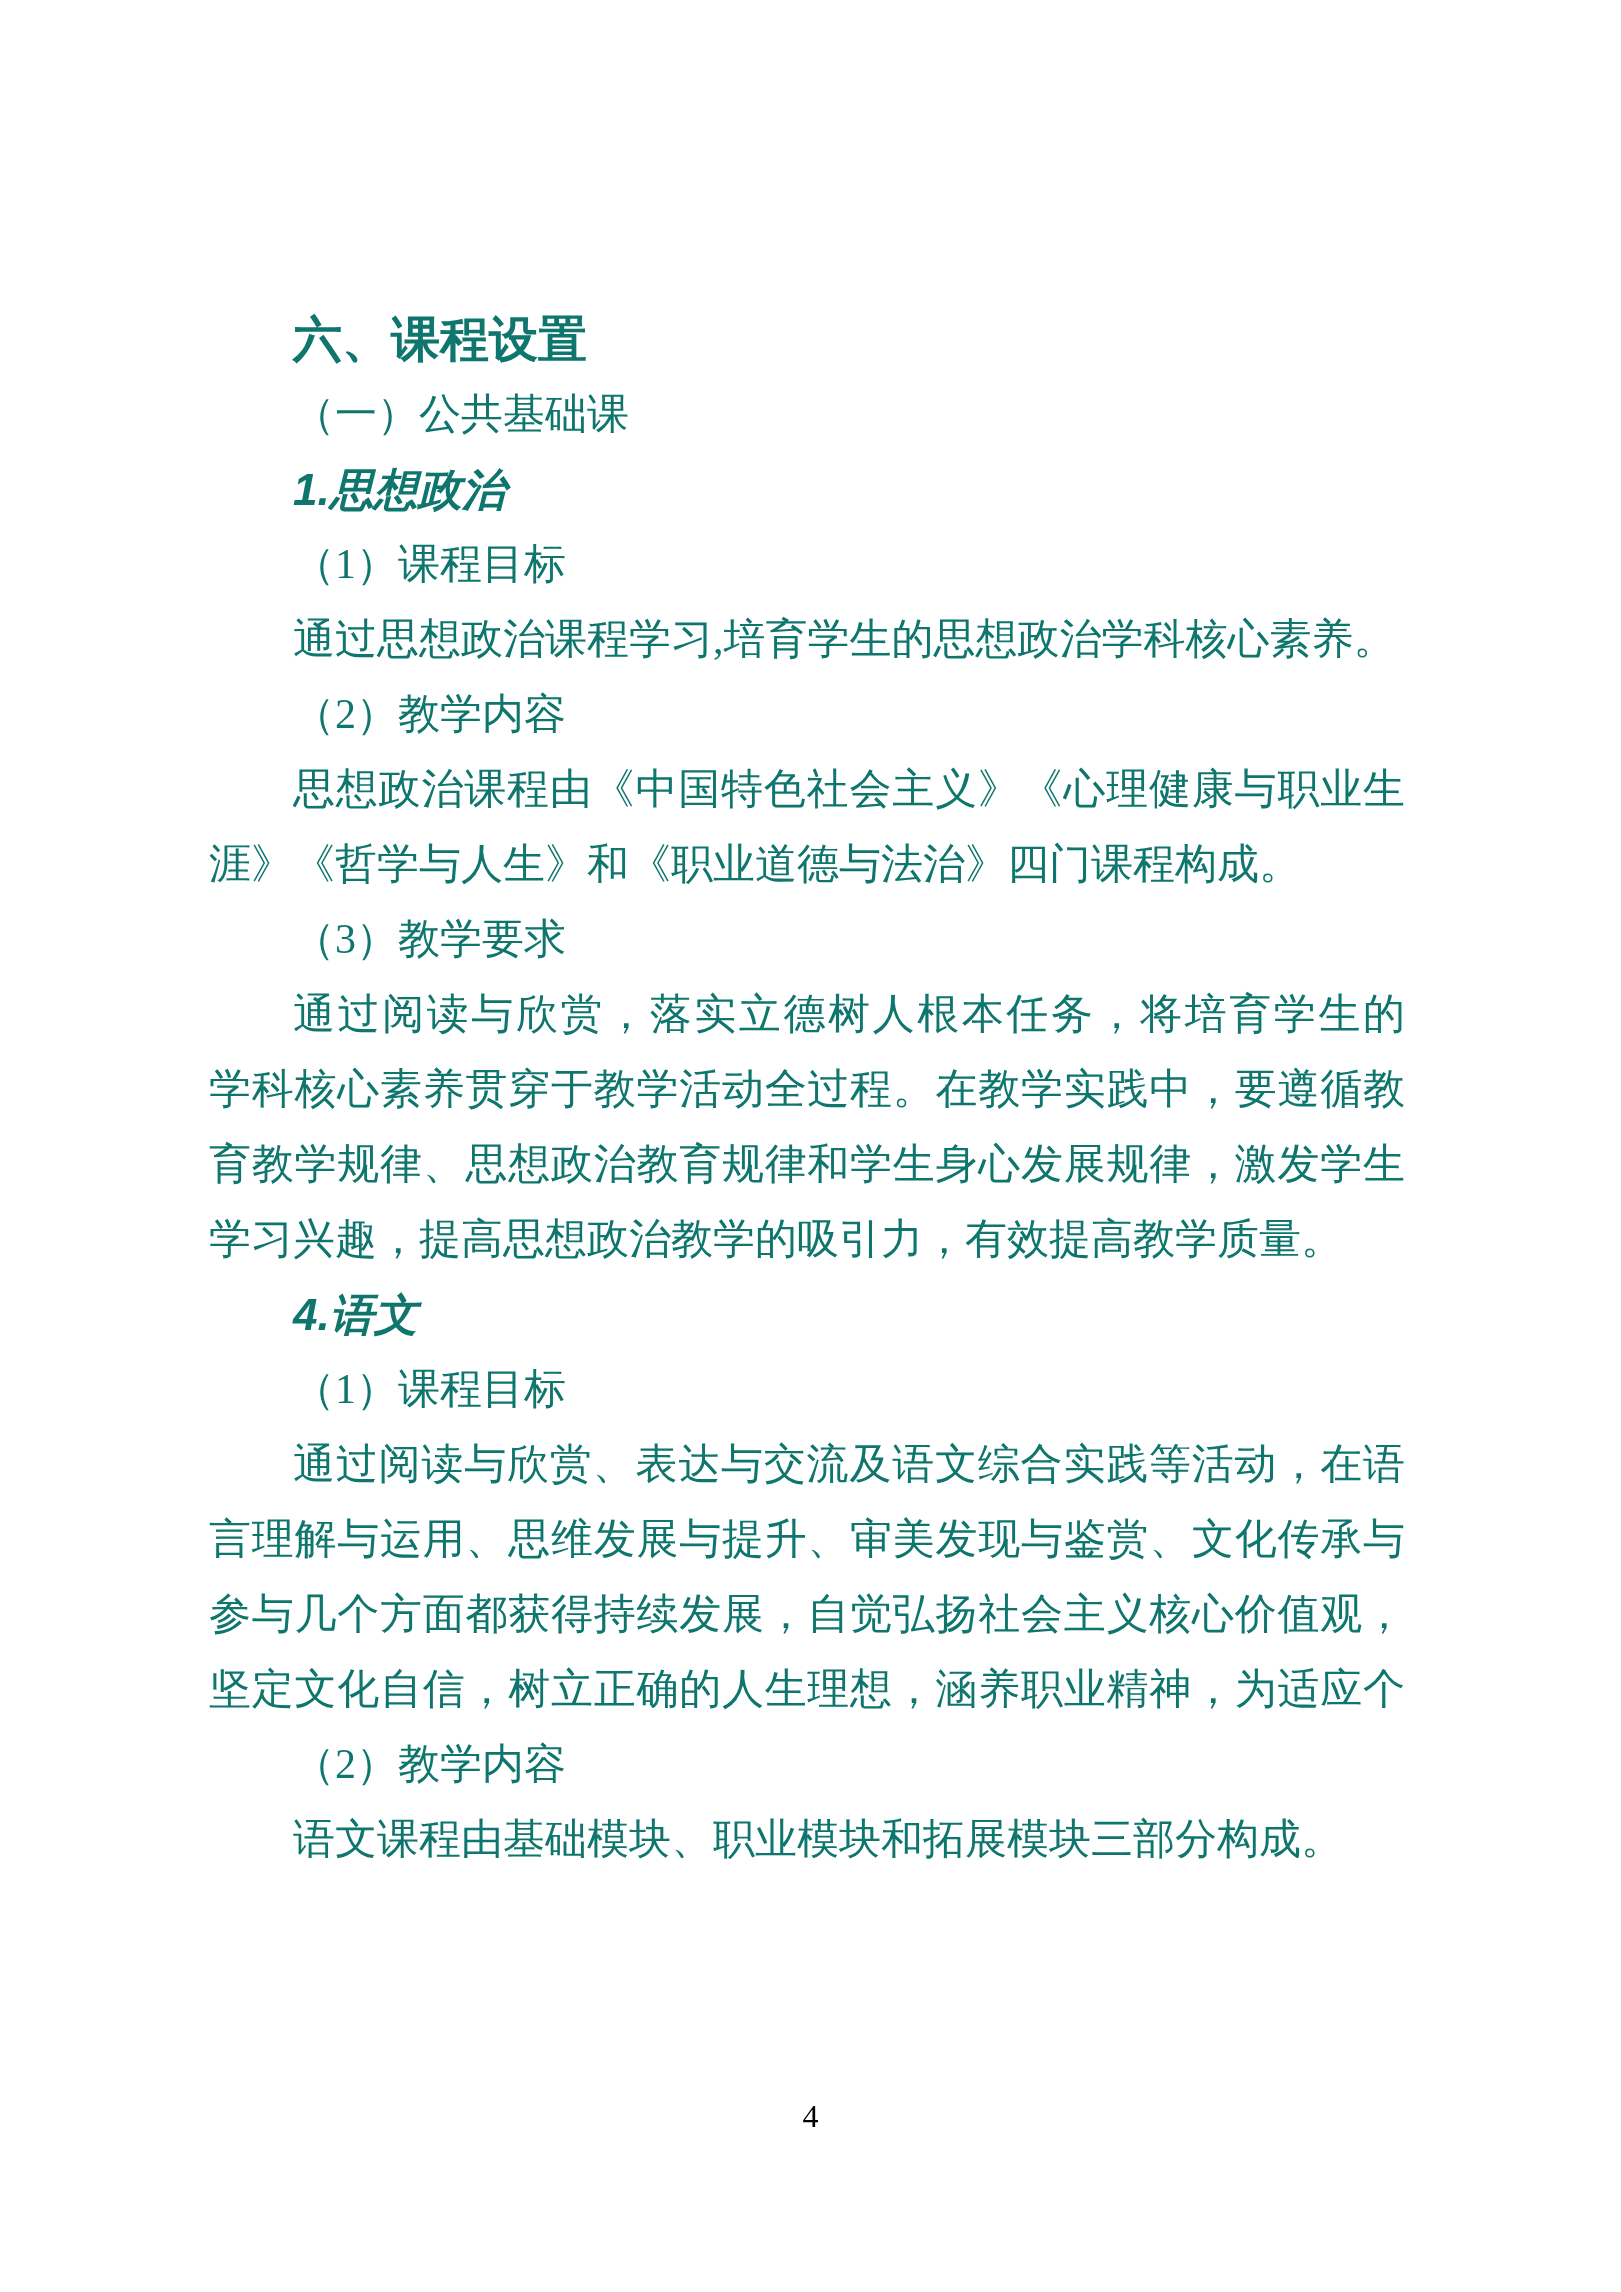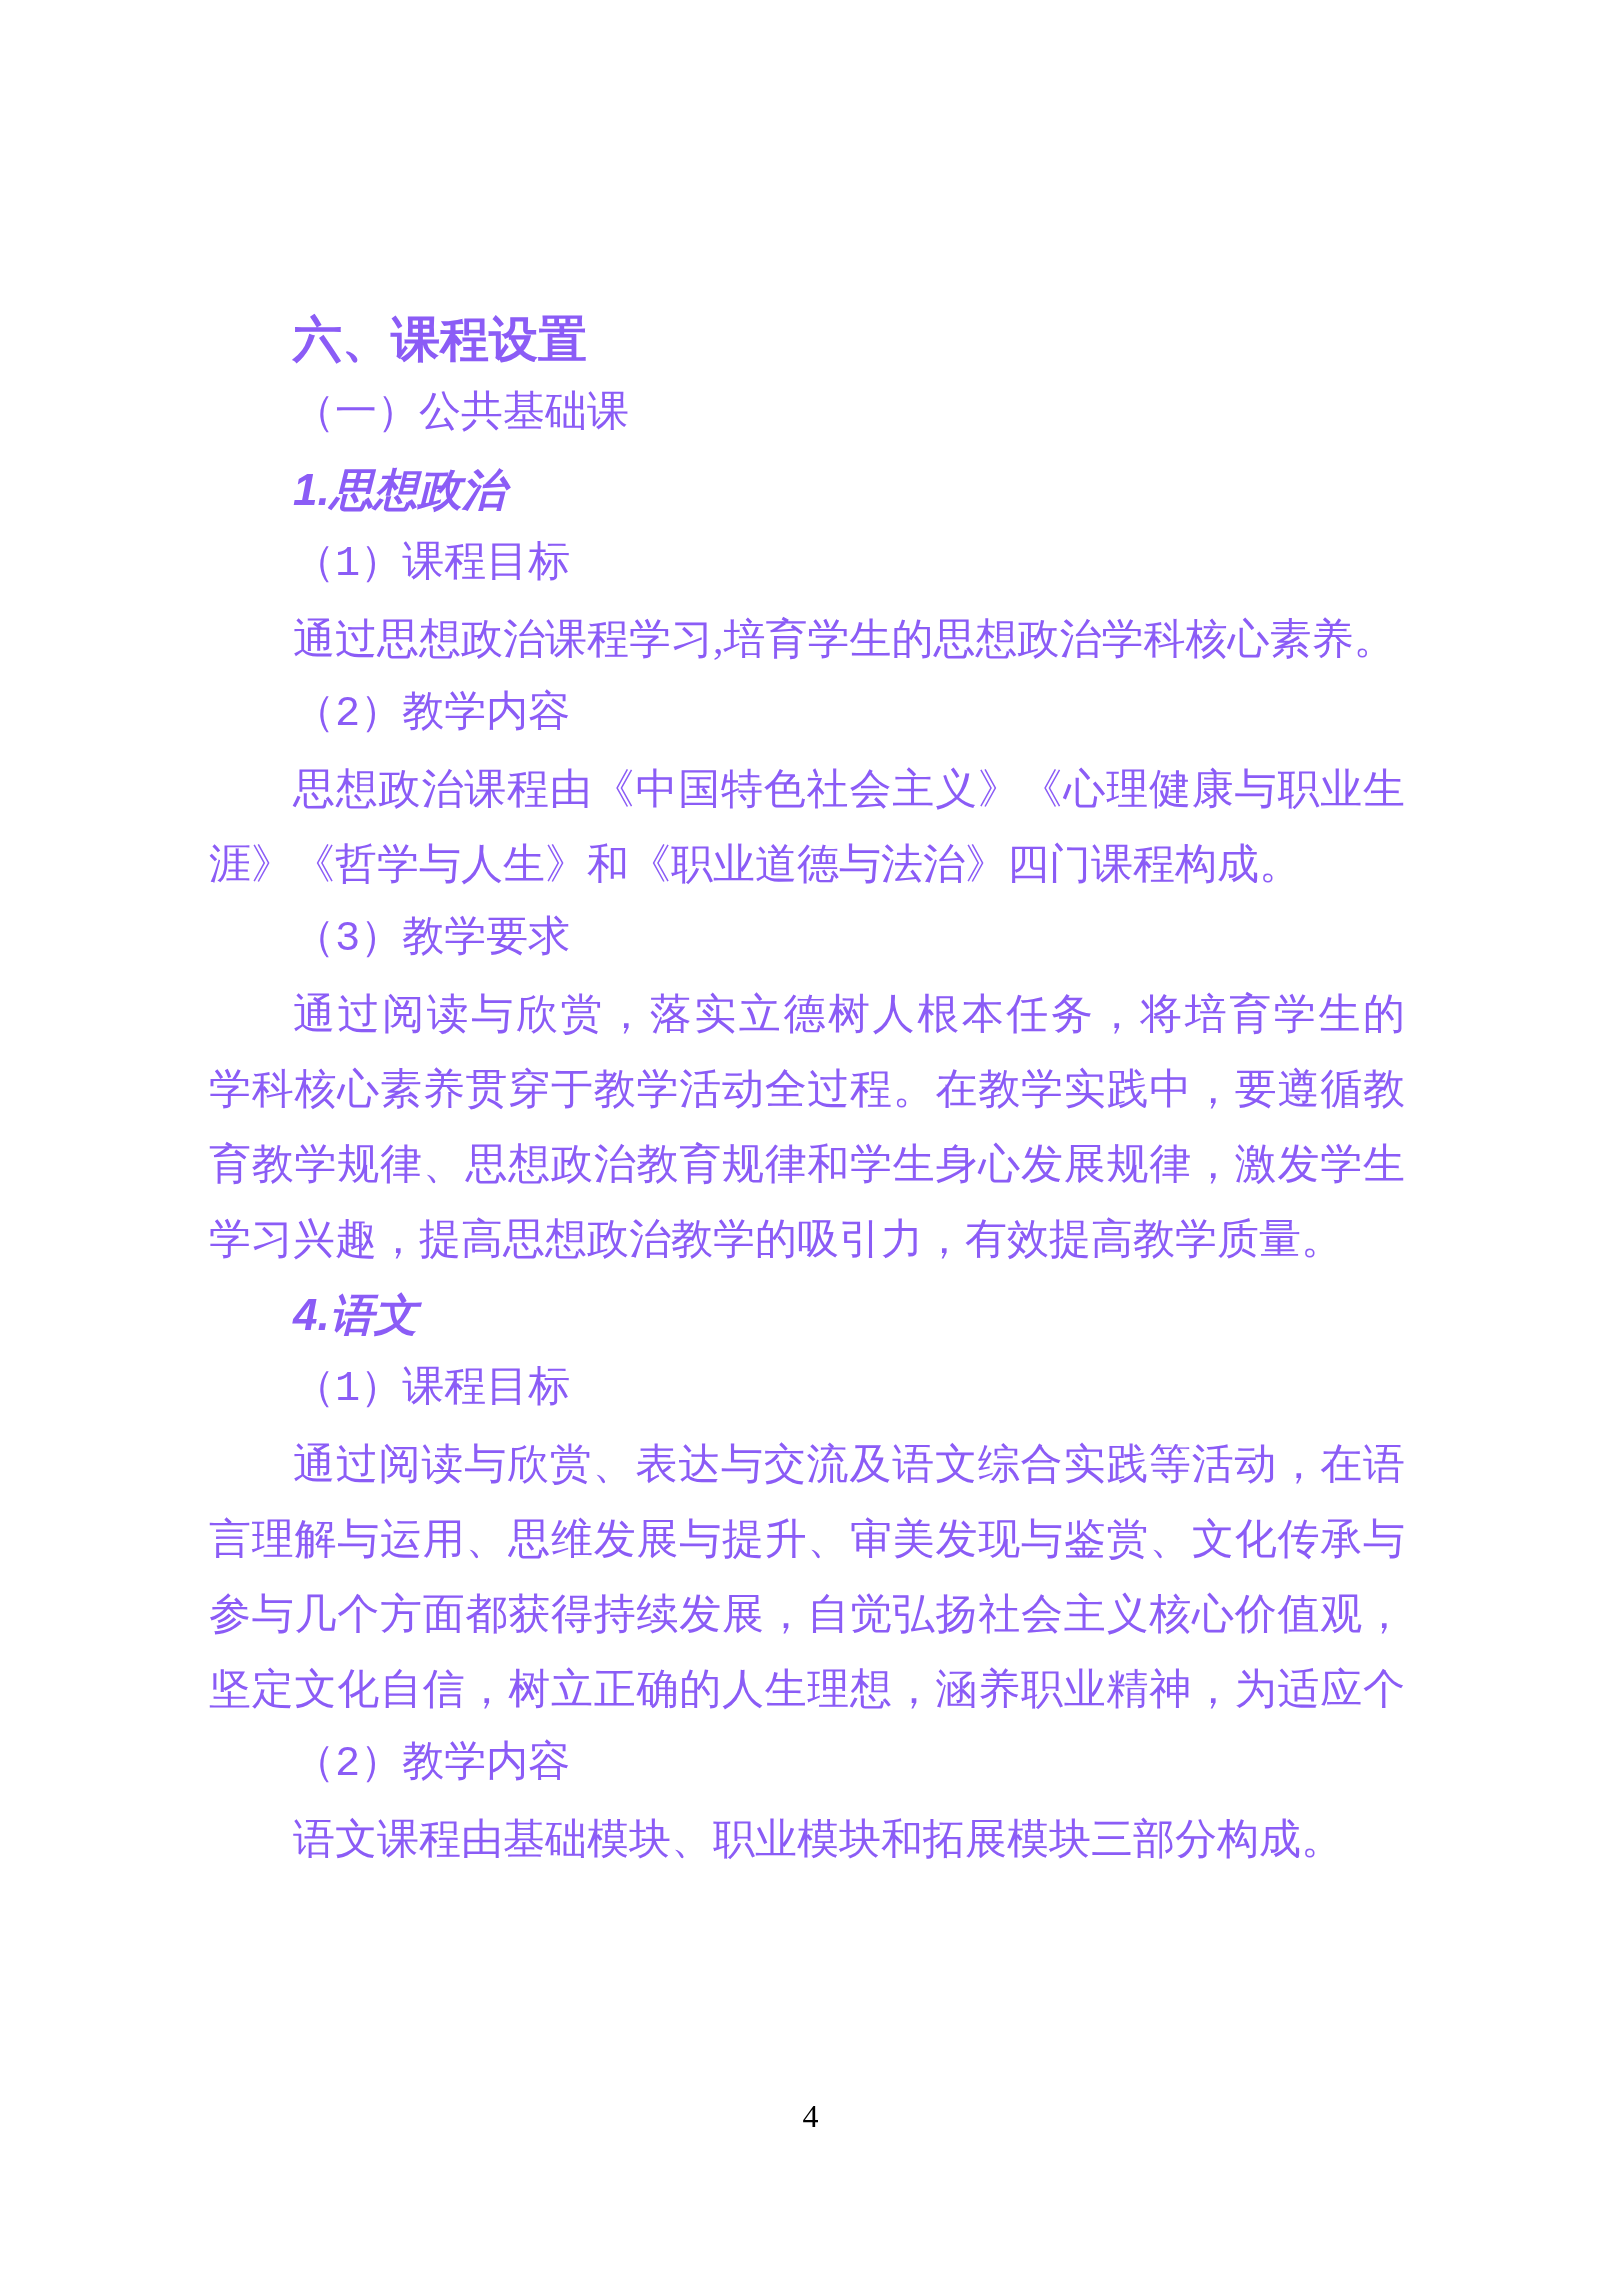--- a/index.html
+++ b/index.html
@@ -20,21 +20,21 @@
     left: 209px;
     top: 302px;
     width: 1196px;
   }
   .line {
     height: 75px;
     line-height: 75px;
     font-size: 42px;
     font-family: "Liberation Serif", serif;
     white-space: nowrap;
-    color: #8b5cf6;
+    color: #0f766e;
   }
   .indent {
     text-indent: 84px;
   }
   .fill {
     white-space: normal;
     text-align: justify;
     text-align-last: justify;
     text-justify: inter-character;
   }
@@ -43,21 +43,21 @@
     font-weight: bold;
     font-size: 49px;
   }
   .h2 {
     font-family: "Liberation Sans", sans-serif;
     font-weight: bold;
     font-size: 44px;
     font-style: italic;
   }
   .sub {
-    font-family: Liberation Mono, monospace;
+    font-family: Liberation Serif, serif;
   }
   .page-number {
     position: absolute;
     top: 2092px;
     left: 0;
     width: 100%;
     height: 49px;
     line-height: 49px;
     text-align: center;
     font-size: 32px;

